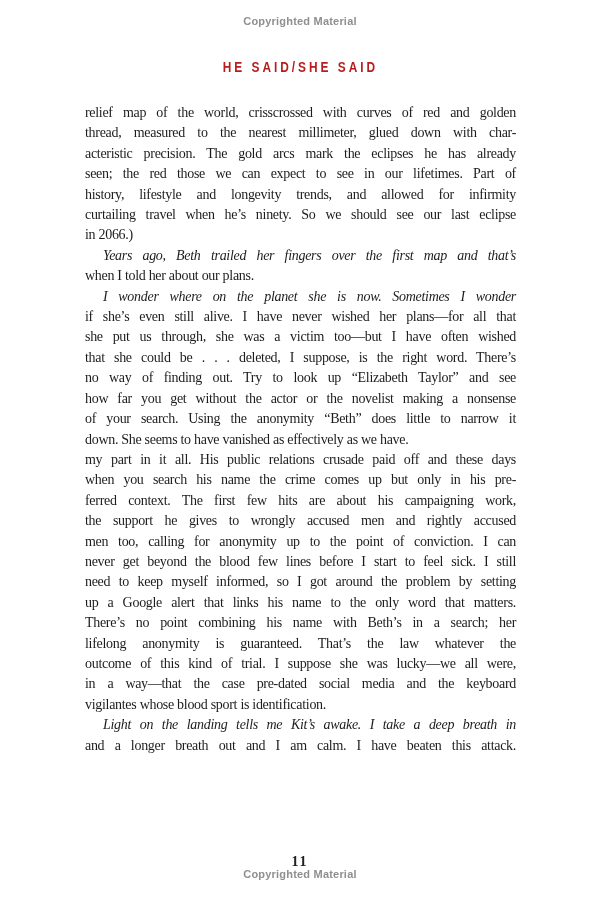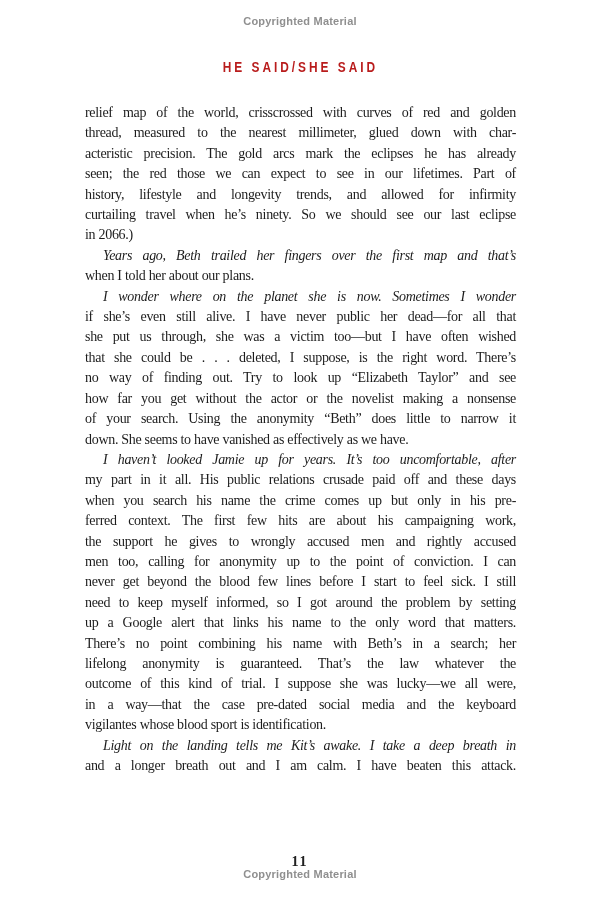--- a/index.html
+++ b/index.html
@@ -86,28 +86,27 @@
       <div class="line">relief map of the world, crisscrossed with curves of red and golden</div>
       <div class="line">thread, measured to the nearest millimeter, glued down with char-</div>
       <div class="line">acteristic precision. The gold arcs mark the eclipses he has already</div>
       <div class="line">seen; the red those we can expect to see in our lifetimes. Part of</div>
       <div class="line">history, lifestyle and longevity trends, and allowed for infirmity</div>
       <div class="line">curtailing travel when he’s ninety. So we should see our last eclipse</div>
       <div class="line last">in 2066.)</div>
       <div class="line indent">Years ago, Beth trailed her fingers over the first map and that’s</div>
       <div class="line last">when I told her about our plans.</div>
       <div class="line indent">I wonder where on the planet she is now. Sometimes I wonder</div>
-      <div class="line">if she’s even still alive. I have never public her dead—for all that</div>
+      <div class="line">if she’s even still alive. I have never wished her plans—for all that</div>
       <div class="line">she put us through, she was a victim too—but I have often wished</div>
       <div class="line">that she could be . . . deleted, I suppose, is the right word. There’s</div>
       <div class="line">no way of finding out. Try to look up “Elizabeth Taylor” and see</div>
       <div class="line">how far you get without the actor or the novelist making a nonsense</div>
       <div class="line">of your search. Using the anonymity “Beth” does little to narrow it</div>
       <div class="line last">down. She seems to have vanished as effectively as we have.</div>
-      <div class="line indent">I haven’t looked Jamie up for years. It’s too uncomfortable, after</div>
       <div class="line">my part in it all. His public relations crusade paid off and these days</div>
       <div class="line">when you search his name the crime comes up but only in his pre-</div>
       <div class="line">ferred context. The first few hits are about his campaigning work,</div>
       <div class="line">the support he gives to wrongly accused men and rightly accused</div>
       <div class="line">men too, calling for anonymity up to the point of conviction. I can</div>
       <div class="line">never get beyond the blood few lines before I start to feel sick. I still</div>
       <div class="line">need to keep myself informed, so I got around the problem by setting</div>
       <div class="line">up a Google alert that links his name to the only word that matters.</div>
       <div class="line">There’s no point combining his name with Beth’s in a search; her</div>
       <div class="line">lifelong anonymity is guaranteed. That’s the law whatever the</div>

